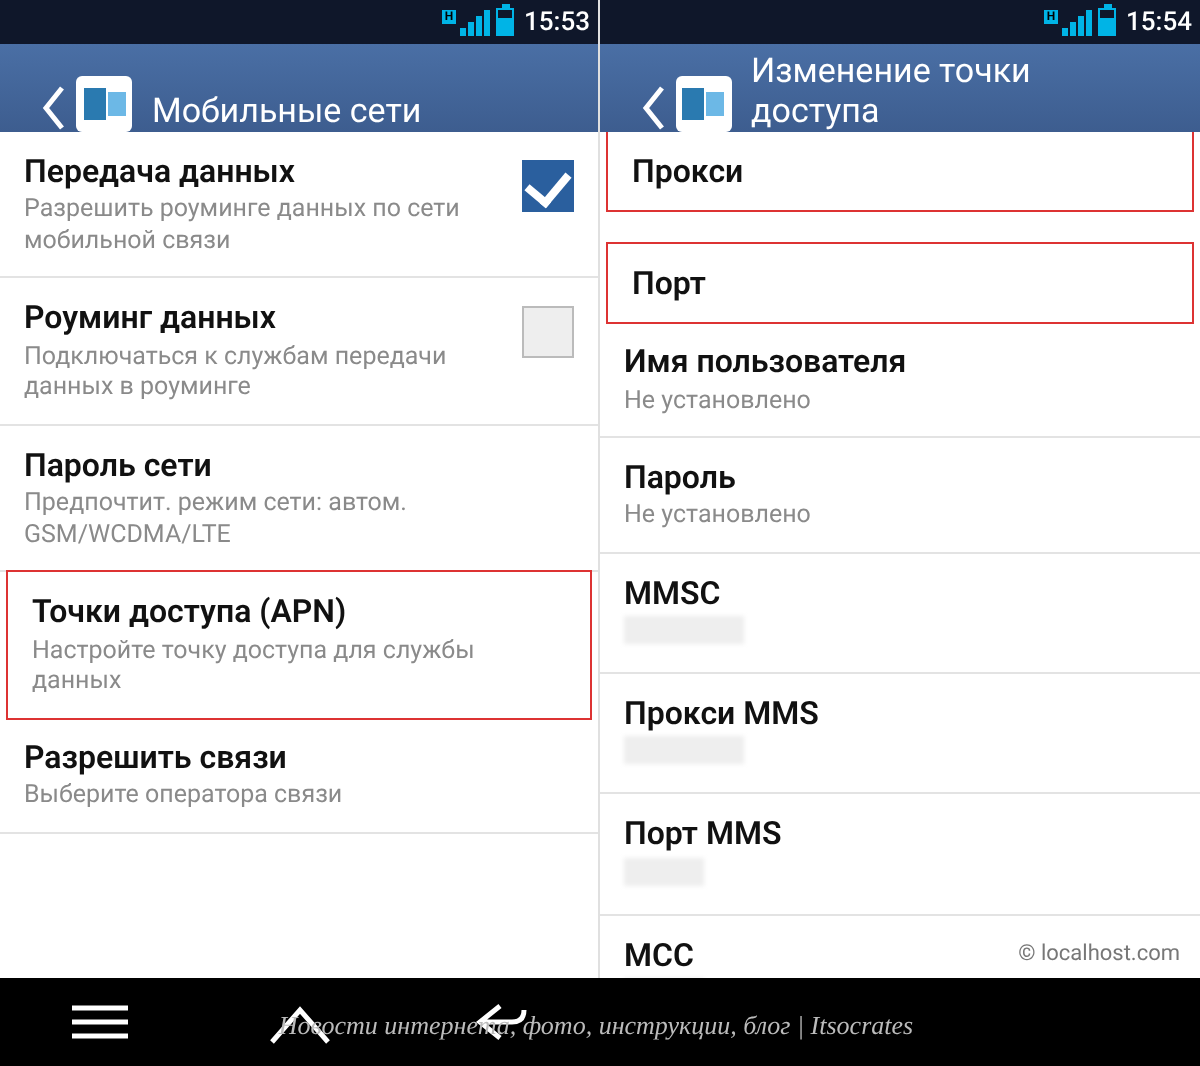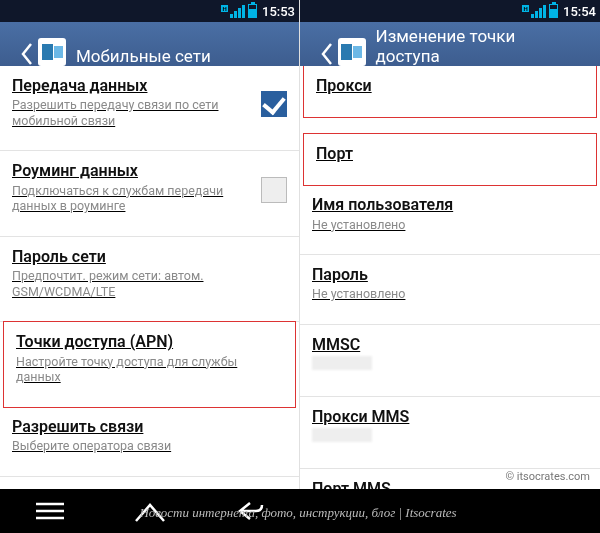--- a/index.html
+++ b/index.html
@@ -69,25 +69,24 @@
     position: relative;
   }
   .header .app-icon .in1 { width: 11px; height: 16px; background: #2a7ab0; margin-right:1px;}
   .header .app-icon .in2 { width: 9px; height: 12px; background: #6cb8e6; }
   .header-title { font-size: 17px; font-weight: 400; }
 
   
   .list { flex: 1; overflow: hidden; }
   .item {
     border-bottom: 1px solid #e3e3e3;
-    padding: 10px 12px 22px 12px;
-    display: flex;
-    align-items: center;
-    position: relative;
-    text-decoration: underline;
+    padding: 10px 12px 10px 12px;
+    display: flex;
+    align-items: flex-start;
+    position: relative;
   }
   .item .txt { flex: 1; padding-right: 8px; }
   .item .title { font-size: 16px; color: #111; font-weight: 600; line-height: 1.2; }
   .item .sub { font-size: 12.5px; color: #8a8a8a; margin-top: 2px; line-height: 1.25; }
   .item .sub.redacted {
     display:inline-block;
     width: 60px; height: 14px;
     background: #eee;
     filter: blur(1px);
   }
@@ -171,21 +170,21 @@
         <span class="in1"></span>
           <span class="in2"></span>
       </span>
       <span class="header-title">Мобильные сети</span>
     </div>
 
     <div class="list">
       <div class="item">
         <div class="txt">
           <div class="title">Передача данных</div>
-          <div class="sub">Разрешить передачу связи по сети мобильной связи</div>
+          <div class="sub">Разрешить роуминге данных по сети мобильной связи</div>
         </div>
         <div class="chk checked"></div>
       </div>
       <div class="item">
         <div class="txt">
           <div class="title">Роуминг данных</div>
           <div class="sub">Подключаться к службам передачи данных в роуминге</div>
         </div>
         <div class="chk"></div>
       </div>
@@ -283,21 +282,21 @@
         <div class="txt">
           <div class="title">MCC</div>
           <div class="sub redacted" style="width:40px"></div>
         </div>
       </div>
     </div>
   </div>
 
 </div>
 
-<div class="watermark">© itsocrates.com</div>
+<div class="watermark">© localhost.com</div>
 
 <div class="navbar">
   <div class="navbtn">
     <svg width="32" height="20" viewBox="0 0 32 20">
       <line x1="2" y1="3" x2="30" y2="3" stroke="#fff" stroke-width="2.5"></line>
       <line x1="2" y1="10" x2="30" y2="10" stroke="#fff" stroke-width="2.5"></line>
       <line x1="2" y1="17" x2="30" y2="17" stroke="#fff" stroke-width="2.5"></line>
     </svg>
   </div>
   <div class="navbtn">

